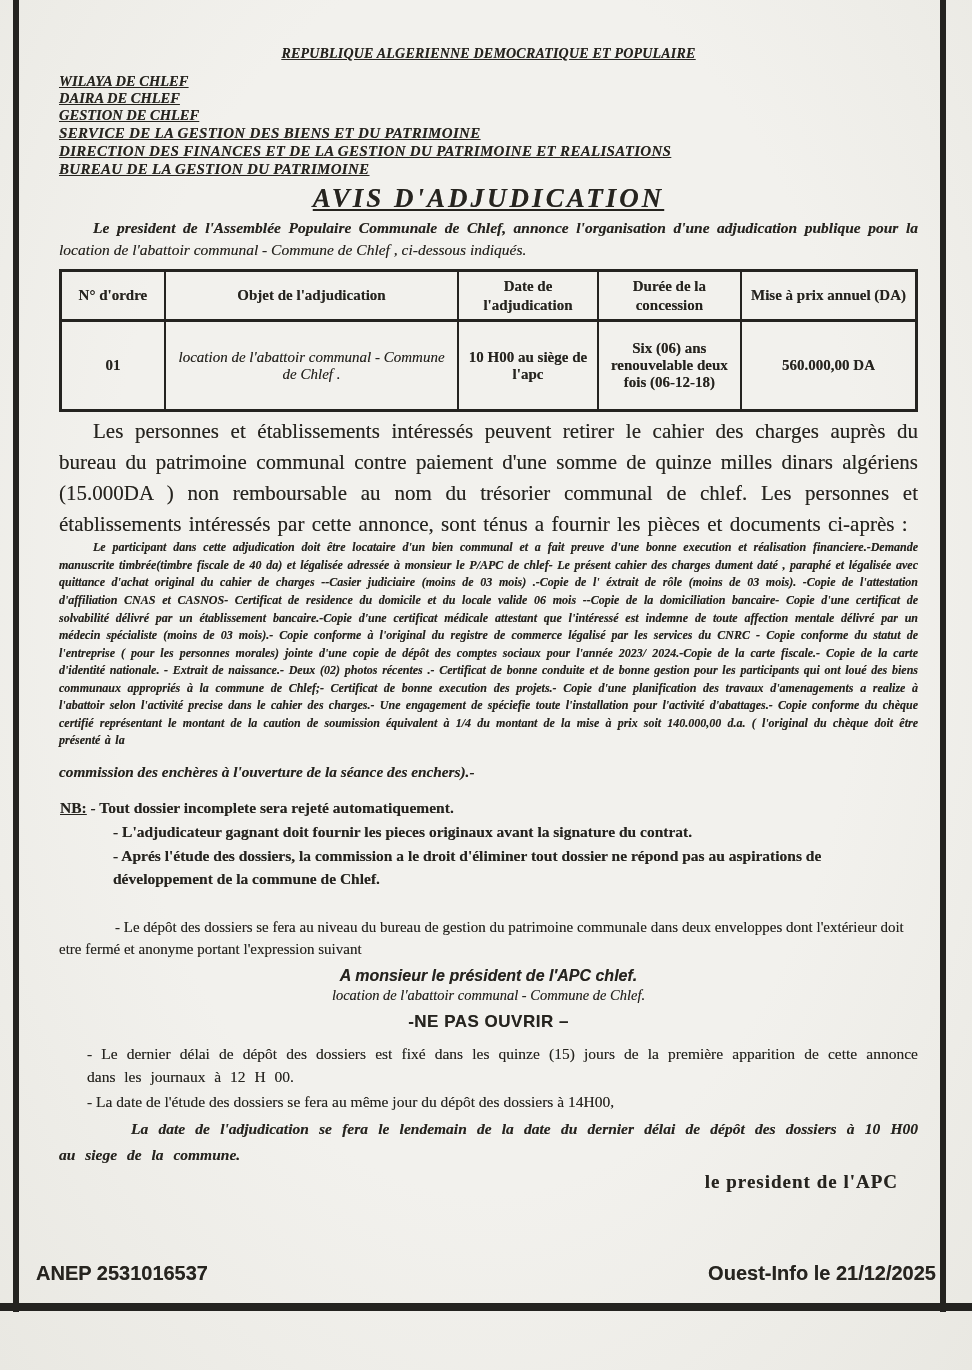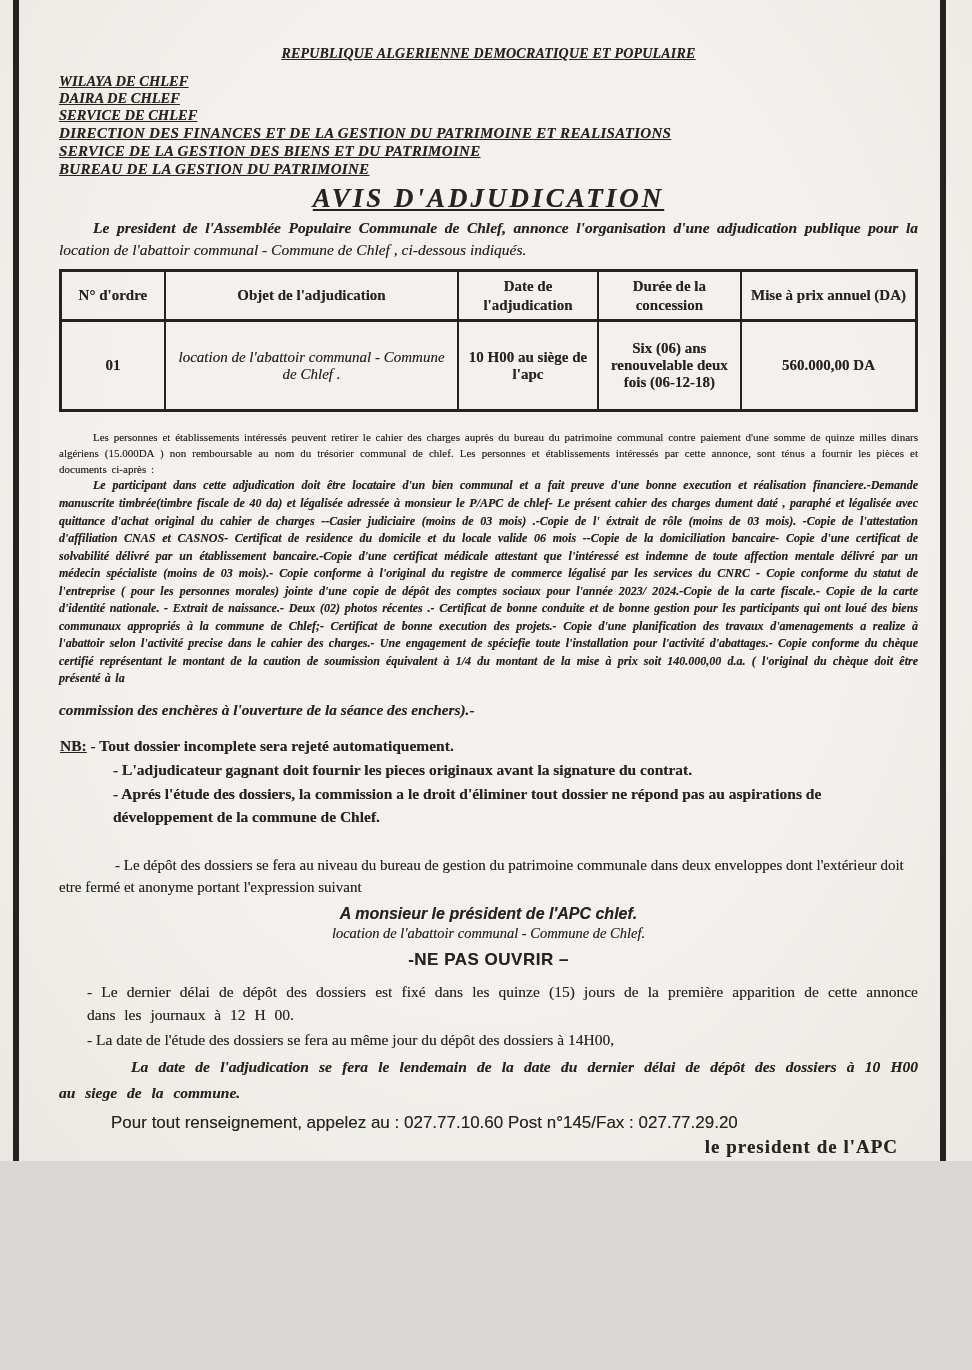--- a/index.html
+++ b/index.html
@@ -1,17 +1,17 @@
 <!DOCTYPE html>
 <html><head>
 <meta charset="utf-8">
 <style>
   html,body{margin:0;padding:0;background:#d8d7d3;}
   .page{
-    position:relative;width:972px;height:1161px;margin:0 auto;overflow:hidden;
+    position:relative;width:972px;height:1370px;margin:0 auto;overflow:hidden;
     background:radial-gradient(ellipse at 50% 42%, #f2f1ed 55%, #e9e8e2 100%);
     font-family:"Liberation Serif", serif;color:#26241f;
     text-shadow:0 0 .6px rgba(38,36,31,.5);
   }
   .frame{
     position:absolute;left:13px;top:-6px;width:933px;height:1318px;
     border:6px solid #242320;border-bottom:none;box-sizing:border-box;
   }
   .content{box-sizing:border-box;width:100%;height:100%;padding:46px 22px 0 40px;}
   .hdr-center{text-align:center;font-weight:bold;font-style:italic;font-size:14px;letter-spacing:.2px;}
@@ -23,21 +23,21 @@
   .intro{font-size:15.5px;font-style:italic;text-align:justify;text-indent:34px;line-height:1.42;margin:2px 0 8px;}
   .intro .b{font-weight:bold;}
   table.adj{width:100%;border-collapse:collapse;border:3px solid #242320;font-size:15px;table-layout:fixed;}
   table.adj th,table.adj td{border:2.5px solid #242320;text-align:center;padding:3px 6px;vertical-align:middle;}
   table.adj thead tr{height:50px;}
   table.adj tbody tr{height:90px;}
   table.adj th{font-weight:bold;line-height:1.25;border-bottom-width:3px;}
   .c1{width:11.5%}.c2{width:35.5%}.c3{width:16%}.c4{width:16.5%}.c5{width:20.5%}
   td.objet{font-style:italic;}
   td.num,td.date,td.duree,td.prix{font-weight:bold;}
-  .p-retrait{font-size:11px;line-height:1.47;text-align:justify;text-indent:34px;word-spacing:2px;margin:17px 0 0;}
+  .p-retrait{font-size:21px;line-height:1.47;text-align:justify;text-indent:34px;word-spacing:2px;margin:4px 0 0;}
   .p-cond{font-size:12px;line-height:1.46;text-align:justify;text-indent:34px;word-spacing:1.5px;font-weight:bold;font-style:italic;margin:0;}
   .p-comm{font-size:15.3px;font-weight:bold;font-style:italic;margin:13px 0 0;}
   .nb{margin-top:15px;font-weight:bold;font-size:15.5px;line-height:1.5;}
   .nb p{margin:1px;}
   .nb .lbl{text-decoration:underline;}
   .nb .sub{margin-left:54px;}
   .p-depot{font-size:15px;margin:25px 0 0;text-indent:56px;line-height:1.5;}
   .env1{text-align:center;font-family:"Liberation Sans",sans-serif;font-weight:bold;font-style:italic;font-size:16px;margin:6px 0 0;}
   .env2{text-align:center;font-style:italic;font-size:14.5px;margin:2px 0 0;}
   .env3{text-align:center;font-family:"Liberation Sans",sans-serif;font-weight:bold;font-size:17px;margin:8px 0 0;letter-spacing:.5px;}
@@ -60,28 +60,28 @@
   <div class="frame">
     <div class="content">
 
       <div class="hdr-center">
         <span>REPUBLIQUE ALGERIENNE DEMOCRATIQUE ET POPULAIRE</span>
       </div>
 
       <div class="hdr-row">
         <span>WILAYA DE CHLEF</span>
         <span>DAIRA DE CHLEF</span>
-        <span>SERVICE DE CHLEF</span>
+        <span>GESTION DE CHLEF</span>
       </div>
 
       <div class="hdr-line">
-        <span>DIRECTION DES FINANCES ET DE LA GESTION DU PATRIMOINE ET REALISATIONS</span>
+        <span>SERVICE DE LA GESTION DES BIENS ET DU PATRIMOINE</span>
       </div>
       <div class="hdr-line">
-        <span>SERVICE DE LA GESTION DES BIENS ET DU PATRIMOINE</span>
+        <span>DIRECTION DES FINANCES ET DE LA GESTION DU PATRIMOINE ET REALISATIONS</span>
       </div>
       <div class="hdr-line">
         <span>BUREAU DE LA GESTION DU PATRIMOINE</span>
       </div>
 
       <div class="title">
         <span>AVIS D'ADJUDICATION</span>
       </div>
 
       <p class="intro"><span class="b">Le president de l'Assemblée Populaire Communale de Chlef, annonce l'organisation d'une adjudication publique pour la </span><span>location de l'abattoir communal - Commune de Chlef</span><span> , ci-dessous indiqués.</span></p>
@@ -123,21 +123,20 @@
 
       <p class="env1">A monsieur le président de l'APC chlef.</p>
       <p class="env2">location de l'abattoir communal - Commune de Chlef.</p>
       <p class="env3">-NE PAS OUVRIR –</p>
 
       <p class="deadline">- Le dernier délai de dépôt des dossiers est fixé dans les quinze (15) jours de la première apparition de cette annonce dans les journaux à 12 H 00.</p>
       <p class="deadline dl2">- La date de l'étude des dossiers se fera au même jour du dépôt des dossiers à  14H00,</p>
 
       <p class="p-adj">La date de l'adjudication se fera le lendemain de la date du dernier délai de dépôt des dossiers à 10 H00 au siege de la commune.</p>
 
-      <p class="contact">Pour tout renseignement, appelez au : 027.77.10.60 Post n°145/Fax : 027.77.29.20</p>
 
       <p class="sig">le president de l'APC</p>
 
     </div>
   </div>
 
   <div class="footer-row">
     <span>ANEP 2531016537</span>
     <span>Ouest-Info le 21/12/2025</span>
   </div>

